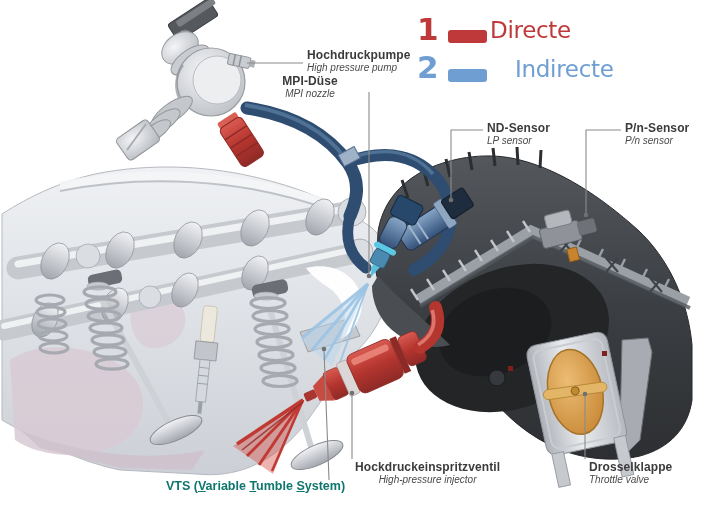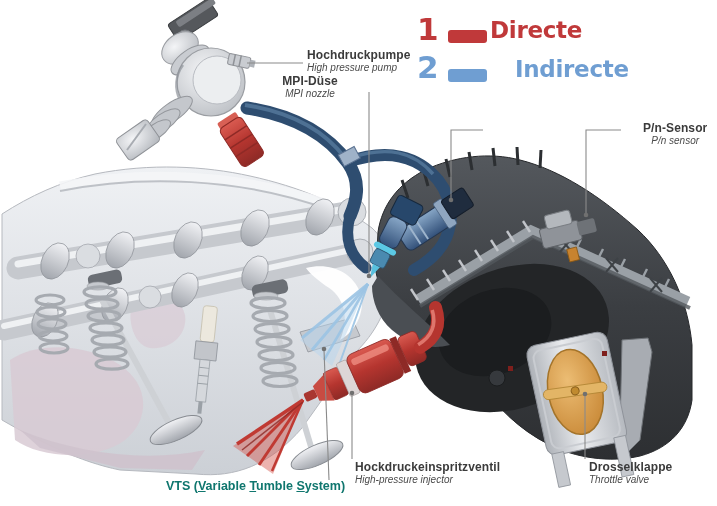--- a/index.html
+++ b/index.html
@@ -8,21 +8,21 @@
   .art{position:absolute;left:0;top:0;}
   .callout{position:absolute;color:#3b3b3b;}
   .callout .de{font-size:12px;font-weight:bold;line-height:13px;letter-spacing:.1px;}
   .callout .en{font-size:10px;font-style:italic;color:#4a4a4a;line-height:12px;}
   .callout.right{text-align:center;}
   .vts{font-size:12.5px;font-weight:bold;color:#0f766e;}
   .vts .u{text-decoration:underline;}
   .legend-num{position:absolute;font-family:"DejaVu Sans",sans-serif;font-weight:bold;
               font-size:31px;line-height:31px;}
   .legend-bar{position:absolute;width:39px;height:13px;border-radius:3px;}
-  .legend-label{position:absolute;font-family:"DejaVu Sans",sans-serif;font-weight:bold;
+  .legend-label{position:absolute;font-family:"DejaVu Sans",sans-serif;font-weight:normal;
                 font-size:23px;line-height:26px;letter-spacing:-.3px;}
 </style>
 </head>
 <body>
 
 <div class="stage">
 
 <svg class="art" width="717" height="506" viewBox="0 0 717 506">
   <defs>
     <linearGradient id="gHead" x1="0" y1="0" x2="0" y2="1">
@@ -323,29 +323,33 @@
 <div class="callout" style="left:307px;top:49px;">
   <div class="de">Hochdruckpumpe</div>
   <div class="en">High pressure pump</div>
 </div>
 
 <div class="callout right" style="left:255px;top:75px;width:110px;">
   <div class="de">MPI-Düse</div>
   <div class="en">MPI nozzle</div>
 </div>
 
-
-<div class="callout" style="left:643px;top:122px;text-align:center;">
+<div class="callout" style="left:487px;top:122px;">
+  <div class="de">ND-Sensor</div>
+  <div class="en">LP sensor</div>
+</div>
+
+<div class="callout" style="left:625px;top:122px;">
   <div class="de">P/n-Sensor</div>
   <div class="en">P/n sensor</div>
 </div>
 
 <div class="callout vts" style="left:166px;top:479px;"><span>VTS (</span><span class="u">V</span><span>ariable </span><span class="u">T</span><span>umble </span><span class="u">S</span><span>ystem)</span></div>
 
-<div class="callout" style="left:355px;top:461px;">
+<div class="callout" style="left:355px;top:461px;text-align:center;">
   <div class="de">Hockdruckeinspritzventil</div>
   <div class="en">High-pressure injector</div>
 </div>
 
 <div class="callout" style="left:589px;top:461px;">
   <div class="de">Drosselklappe</div>
   <div class="en">Throttle valve</div>
 </div>
 
 <div>

